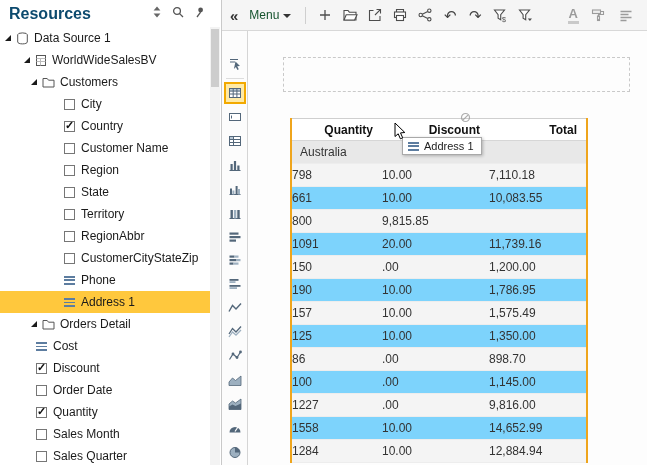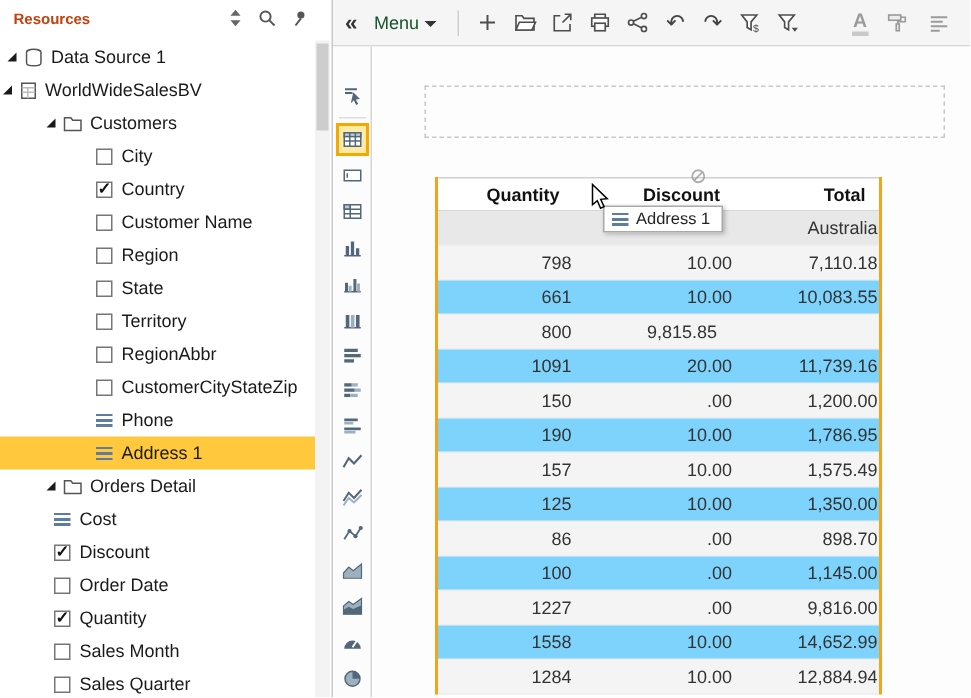--- a/index.html
+++ b/index.html
@@ -2,25 +2,25 @@
 <html><head>
 <meta charset="utf-8">
 <style>
   *{box-sizing:border-box;margin:0;padding:0}
   body{width:647px;height:465px;overflow:hidden;background:#fff;font-family:"Liberation Sans",sans-serif}
   .app{position:relative;width:647px;height:465px;font-size:12px;color:#222;background:#fff;overflow:hidden}
 
   
   .res-panel{position:absolute;left:0;top:0;width:222px;height:465px;background:#fff;border-right:1px solid #c9c9c9}
   .res-header{height:27px;display:flex;align-items:center;padding-left:9px}
-  .res-title{font-weight:700;font-size:10px;color:#c2410c;flex:1}
+  .res-title{font-weight:700;font-size:16px;color:#0c4a6e;flex:1}
   .res-hicons{display:flex;gap:9px;align-items:center;margin-right:16px}
   .tree{position:absolute;top:27px;left:0;right:11px;bottom:0;overflow:hidden}
   .trw{height:22px;display:flex;align-items:center;white-space:nowrap;color:#1a1a1a}
-  .i0{padding-left:5px}.i1{padding-left:2px}.i2{padding-left:31px}
+  .i0{padding-left:5px}.i1{padding-left:24px}.i2{padding-left:31px}
   .i3{padding-left:64px}.i3b{padding-left:36px}
   .sel-row{background:#FFC83D}
   .exp{width:0;height:0;border-bottom:6px solid #1a1a1a;border-left:6px solid transparent;margin-right:5px;flex:0 0 auto}
   .tico{margin-right:5px;flex:0 0 auto;display:inline-flex}
   .cbx{width:11px;height:11px;border:1px solid #767676;background:#fff;margin-right:6px;position:relative;flex:0 0 auto}
   .cbx.on::after{content:"✓";position:absolute;left:0;top:-3px;font-size:11px;font-weight:700;color:#111}
   .lic{width:11px;height:9px;margin-right:6px;flex:0 0 auto;background:repeating-linear-gradient(to bottom,#5d7da0 0 1.6px,transparent 1.6px 3.5px)}
   .scrollbar{position:absolute;right:1px;top:27px;width:10px;bottom:0;background:#f3f3f3}
   .thumb{position:absolute;top:2px;left:1px;width:8px;height:58px;background:#cdcdcd}
 
@@ -46,21 +46,21 @@
   .dashed-box{position:absolute;left:35px;top:26px;width:347px;height:35px;border:1px dashed #c9c9c9}
 
   .rtable{position:absolute;left:42px;top:87px;width:298px;background:#fff;border-left:2px solid #EFA51C;border-right:2px solid #EFA51C;color:#333}
   .thead{display:flex;height:23px;line-height:22px;border-top:1px solid #cfcfcf;border-bottom:1px solid #d6d6d6;background:#fff;font-weight:700;color:#111}
   .th{text-align:right;padding-right:9px;position:relative}
   .c1{width:90px}.c2{width:107px}.c3{width:97px}
   .trow{display:flex;height:23px;line-height:23px;border-bottom:1px solid #ededed;background:#7dd3fc}
   .trow.shade{background:#f4f4f4}
   .trow.group{background:#e8e8e8}
   .gcell{width:100%;text-align:left;padding-left:8px}
-  .td{text-align:right;padding-right:1px}
+  .td{padding-right:18px}
 
   .drag-tip{position:absolute;left:154px;top:106px;display:flex;align-items:center;gap:5px;background:#fff;border:1px solid #a9a9a9;box-shadow:1px 1px 3px rgba(0,0,0,.25);padding:2px 7px 2px 5px;font-size:11px;color:#222;z-index:6;white-space:nowrap}
   .cursor{position:absolute;left:146px;top:91px;z-index:7}
   .adorner{position:absolute;left:212px;top:81px;z-index:5;opacity:.8}
 </style>
 </head>
 <body>
 
 <div class="app">
 

